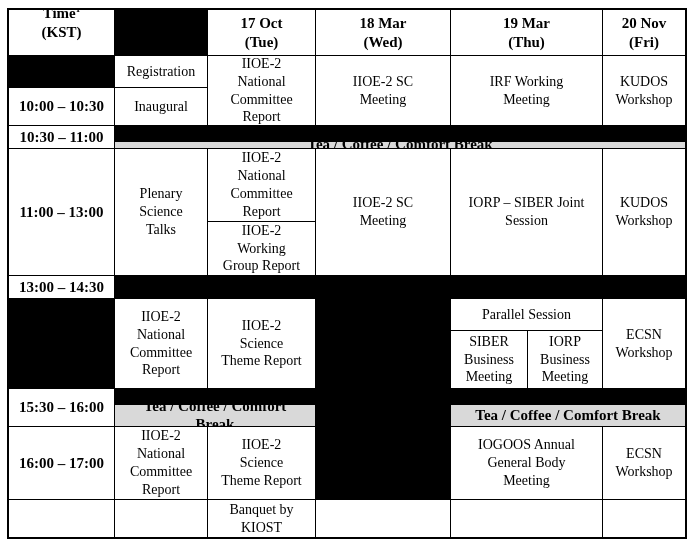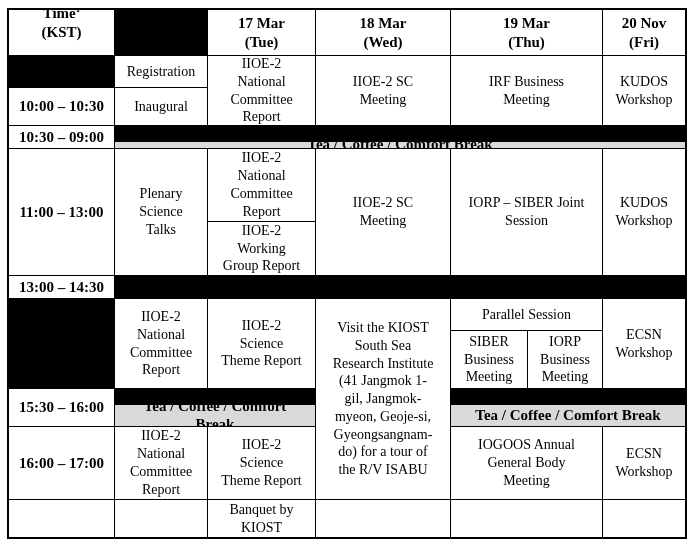--- a/index.html
+++ b/index.html
@@ -57,45 +57,45 @@
 </head>
 <body>
 
 <div class="schedule-table">
 
   <div class="cell th" style="grid-area:1/1/2/2">
     <div><span>Time</span><sup class="fn">1</sup>
       <div>(KST)</div>
     </div>
   </div>
-  <div class="cell th" style="grid-area:1/3/2/4">17 Mar
+  <div class="cell th" style="grid-area:1/3/2/4">17 Oct
 (Tue)</div>
   <div class="cell th" style="grid-area:1/4/2/5">18 Mar
 (Wed)</div>
   <div class="cell th" style="grid-area:1/5/2/7">19 Mar
 (Thu)</div>
   <div class="cell th" style="grid-area:1/7/2/8">20 Nov
 (Fri)</div>
 
   <div class="cell" style="grid-area:2/2/3/3">Registration</div>
   <div class="cell" style="grid-area:2/3/4/4">IIOE-2
 National
 Committee
 Report</div>
   <div class="cell" style="grid-area:2/4/4/5">IIOE-2 SC
 Meeting</div>
-  <div class="cell" style="grid-area:2/5/4/7">IRF Business
+  <div class="cell" style="grid-area:2/5/4/7">IRF Working
 Meeting</div>
   <div class="cell" style="grid-area:2/7/4/8">KUDOS
 Workshop</div>
 
   <div class="cell time" style="grid-area:3/1/4/2">10:00 – 10:30</div>
   <div class="cell" style="grid-area:3/2/4/3">Inaugural</div>
 
-  <div class="cell time" style="grid-area:4/1/5/2">10:30 – 09:00</div>
+  <div class="cell time" style="grid-area:4/1/5/2">10:30 – 11:00</div>
   <div class="cell break" style="grid-area:4/2/5/8">Tea / Coffee / Comfort Break</div>
 
   <div class="cell time" style="grid-area:5/1/7/2">11:00 – 13:00</div>
   <div class="cell" style="grid-area:5/2/7/3">Plenary
 Science
 Talks</div>
   <div class="cell" style="grid-area:5/3/6/4">IIOE-2
 National
 Committee
 Report</div>
@@ -111,29 +111,20 @@
 
   <div class="cell time" style="grid-area:7/1/8/2">13:00 – 14:30</div>
 
   <div class="cell" style="grid-area:8/2/10/3">IIOE-2
 National
 Committee
 Report</div>
   <div class="cell" style="grid-area:8/3/10/4">IIOE-2
 Science
 Theme Report</div>
-  <div class="cell" style="grid-area:8/4/12/5">Visit the KIOST
-South Sea
-Research Institute
-(41 Jangmok 1-
-gil, Jangmok-
-myeon, Geoje-si,
-Gyeongsangnam-
-do) for a tour of
-the R/V ISABU</div>
   <div class="cell" style="grid-area:8/5/9/7">Parallel Session</div>
   <div class="cell" style="grid-area:9/5/10/6">SIBER
 Business
 Meeting</div>
   <div class="cell" style="grid-area:9/6/10/7">IORP
 Business
 Meeting</div>
   <div class="cell" style="grid-area:8/7/10/8">ECSN
 Workshop</div>
 

